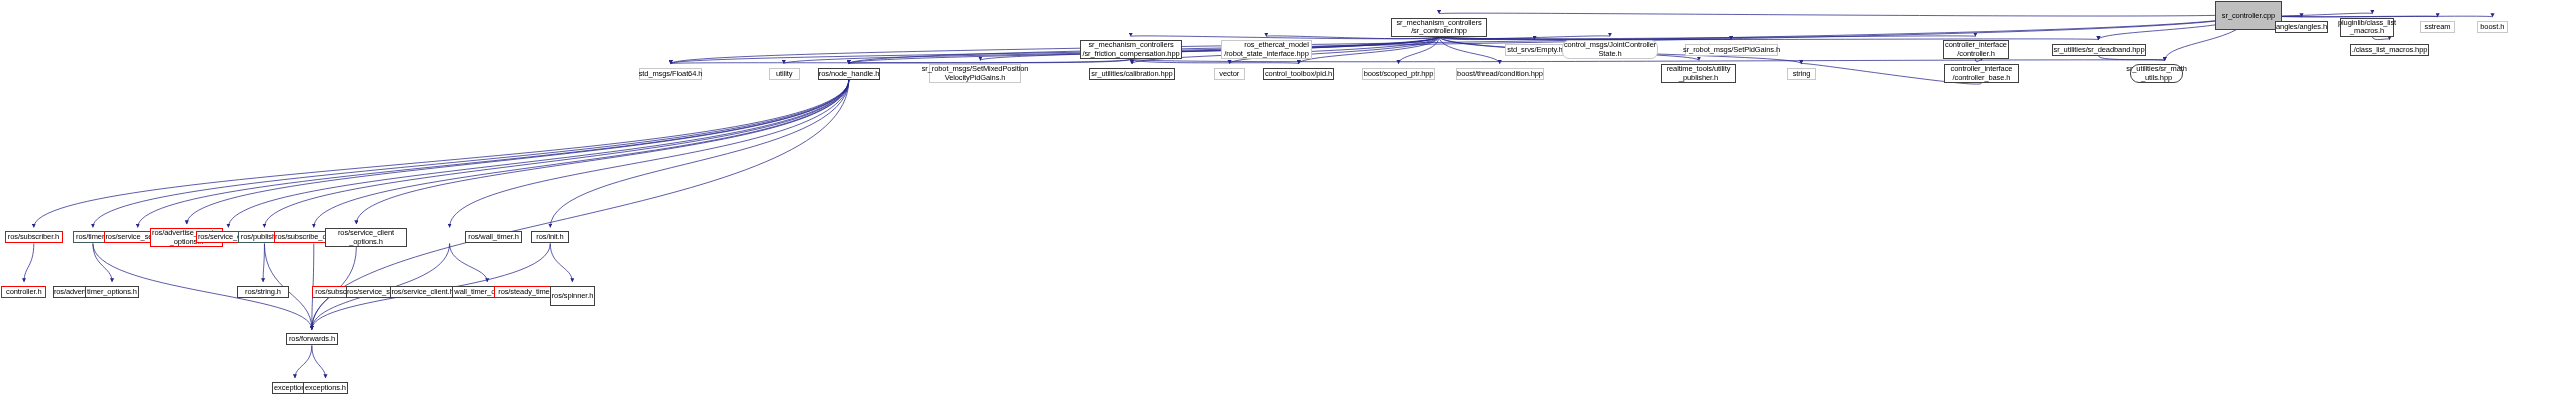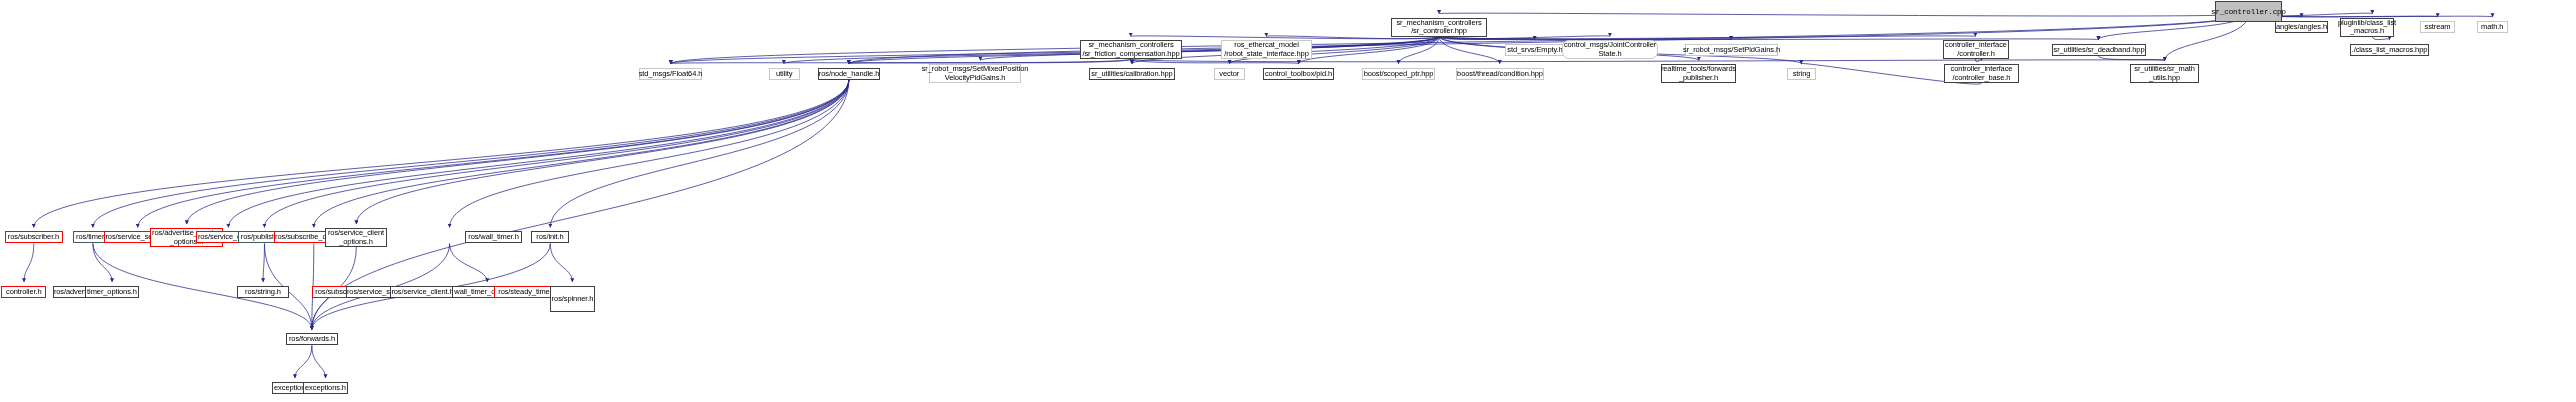--- a/index.html
+++ b/index.html
@@ -113,77 +113,77 @@
         <path d="M 548.5 380 C 548.5 453.15 480 453.15 480 507" marker-end="url(#arrow)"></path>
         <path d="M 692 375 C 692 410.75 750 410.75 750 434" marker-end="url(#arrow)"></path>
         <path d="M 692 375 C 692 450.9 480 450.9 480 507" marker-end="url(#arrow)"></path>
         <path d="M 847 375 C 847 410.75 881 410.75 881 434" marker-end="url(#arrow)"></path>
         <path d="M 847 375 C 847 450.9 480 450.9 480 507" marker-end="url(#arrow)"></path>
         <path d="M 480 532 C 480 562.8 454 562.8 454 582" marker-end="url(#arrow)"></path>
         <path d="M 480 532 C 480 562.8 501 562.8 501 582" marker-end="url(#arrow)"></path>
       </g>
   </svg>
   <div id="node-layer">
-      <div class="node n-root" style="left: 2215px; top: 1.3px; width: 67px; height: 21px; font-family: Liberation Mono, monospace;">sr_controller.cpp</div>
+      <div class="node n-root" style="left: 2215px; top: 1.3px; width: 67px; height: 29px;">sr_controller.cpp</div>
       <div class="node n-dark" style="left: 2275px; top: 21px; width: 53px; height: 12.3px;">angles/angles.h</div>
       <div class="node n-dark" style="left: 2340px; top: 17.5px; width: 54px; height: 19px;">pluginlib/class_list
 _macros.h</div>
       <div class="node n-light" style="left: 2420px; top: 21px; width: 35px; height: 12.3px;">sstream</div>
-      <div class="node n-light" style="left: 2477px; top: 21px; width: 30.5px; height: 12.3px;">math.h</div>
+      <div class="node n-light" style="left: 2477px; top: 21px; width: 30.5px; height: 12.3px;">boost.h</div>
       <div class="node n-dark" style="left: 1391px; top: 17.5px; width: 96px; height: 19px;">sr_mechanism_controllers
 /sr_controller.hpp</div>
       <div class="node n-dark" style="left: 1080px; top: 40px; width: 102px; height: 19px;">sr_mechanism_controllers
 /sr_friction_compensation.hpp</div>
-      <div class="node n-light" style="left: 1221px; top: 40px; width: 91px; height: 19px;">ros_ethercat_model
+      <div class="node n-light" style="left: 1221px; top: 40px; width: 91px; height: 19px; text-align: right;">ros_ethercat_model
 /robot_state_interface.hpp</div>
       <div class="node n-light" style="left: 1505px; top: 44px; width: 60px; height: 12.3px;">std_srvs/Empty.h</div>
       <div class="node n-light" style="left: 1562px; top: 40px; width: 96px; height: 19px; border-radius: 7px;">control_msgs/JointController
 State.h</div>
       <div class="node n-light" style="left: 1685px; top: 44px; width: 93px; height: 12.3px;">sr_robot_msgs/SetPidGains.h</div>
       <div class="node n-dark" style="left: 1943px; top: 40px; width: 66px; height: 19px;">controller_interface
 /controller.h</div>
       <div class="node n-dark" style="left: 2052px; top: 44px; width: 94px; height: 12.3px;">sr_utilities/sr_deadband.hpp</div>
       <div class="node n-dark" style="left: 2350px; top: 44px; width: 79px; height: 12.3px; text-align: center;">./class_list_macros.hpp</div>
       <div class="node n-light" style="left: 639px; top: 68px; width: 63px; height: 12.3px;">std_msgs/Float64.h</div>
       <div class="node n-light" style="left: 769px; top: 68px; width: 30.5px; height: 12.3px;">utility</div>
       <div class="node n-dark" style="left: 818px; top: 68px; width: 62px; height: 12.3px;">ros/node_handle.h</div>
       <div class="node n-light" style="left: 929px; top: 64px; width: 92px; height: 19px;">sr_robot_msgs/SetMixedPosition
 VelocityPidGains.h</div>
       <div class="node n-dark" style="left: 1089px; top: 68px; width: 86px; height: 12.3px;">sr_utilities/calibration.hpp</div>
       <div class="node n-light" style="left: 1214px; top: 68px; width: 30.5px; height: 12.3px;">vector</div>
       <div class="node n-dark" style="left: 1263px; top: 68px; width: 71px; height: 12.3px;">control_toolbox/pid.h</div>
       <div class="node n-light" style="left: 1362px; top: 68px; width: 73px; height: 12.3px;">boost/scoped_ptr.hpp</div>
       <div class="node n-light" style="left: 1456px; top: 68px; width: 88px; height: 12.3px;">boost/thread/condition.hpp</div>
-      <div class="node n-dark" style="left: 1661px; top: 64px; width: 75px; height: 19px;">realtime_tools/forwards
+      <div class="node n-dark" style="left: 1661px; top: 64px; width: 75px; height: 19px;">realtime_tools/utility
 _publisher.h</div>
       <div class="node n-light" style="left: 1787px; top: 68px; width: 29px; height: 12.3px;">string</div>
       <div class="node n-dark" style="left: 1944px; top: 64px; width: 75px; height: 19px;">controller_interface
 /controller_base.h</div>
-      <div class="node n-dark" style="left: 2130px; top: 64px; width: 69px; height: 19px;">sr_utilities/sr_math
+      <div class="node n-dark" style="left: 2130px; top: 64px; width: 53px; height: 19px; border-radius: 9px;">sr_utilities/sr_math
 _utils.hpp</div>
       <div class="node n-red" style="left: 4.5px; top: 231px; width: 58px; height: 12.3px;">ros/subscriber.h</div>
       <div class="node n-teal" style="left: 73px; top: 231px; width: 40px; height: 12.3px;">ros/timer.h</div>
       <div class="node n-red" style="left: 104px; top: 231px; width: 68px; height: 12.3px;">ros/service_server.h</div>
       <div class="node n-red" style="left: 150px; top: 228px; width: 73px; height: 19px;">ros/advertise_service
 _options.h</div>
       <div class="node n-red" style="left: 196px; top: 231px; width: 66px; height: 12.3px;">ros/service_client.h</div>
       <div class="node n-teal" style="left: 238px; top: 231px; width: 53px; height: 12.3px;">ros/publisher.h</div>
       <div class="node n-red" style="left: 274px; top: 231px; width: 79px; height: 12.3px;">ros/subscribe_options.h</div>
-      <div class="node n-dark" style="left: 325px; top: 228px; width: 62px; height: 19px;">ros/service_client
+      <div class="node n-dark" style="left: 325px; top: 228px; width: 82px; height: 19px;">ros/service_client
 _options.h</div>
       <div class="node n-dark" style="left: 421px; top: 231px; width: 57px; height: 12.3px; margin-left: 44px;">ros/wall_timer.h</div>
       <div class="node n-dark" style="left: 531px; top: 231px; width: 38px; height: 12.3px;">ros/init.h</div>
       <div class="node n-red" style="left: 1.3px; top: 286px; width: 45px; height: 12.3px;">controller.h</div>
       <div class="node n-dark" style="left: 53px; top: 286px; width: 77px; height: 12.3px;">ros/advertise_options.h</div>
       <div class="node n-dark" style="left: 85px; top: 286px; width: 54px; height: 12.3px;">timer_options.h</div>
       <div class="node n-dark" style="left: 237px; top: 286px; width: 52px; height: 12.3px;">ros/string.h</div>
       <div class="node n-red" style="left: 312px; top: 286px; width: 58px; height: 12.3px;">ros/subscriber.h</div>
       <div class="node n-dark" style="left: 346px; top: 286px; width: 67px; height: 12.3px;">ros/service_server.h</div>
       <div class="node n-dark" style="left: 390px; top: 286px; width: 65px; height: 12.3px;">ros/service_client.h</div>
       <div class="node n-dark" style="left: 452px; top: 286px; width: 71px; height: 12.3px;">wall_timer_options.h</div>
       <div class="node n-red" style="left: 494px; top: 286px; width: 68px; height: 12.3px;">ros/steady_timer.h</div>
-      <div class="node n-dark" style="left: 550px; top: 286px; width: 45px; height: 26px;">ros/spinner.h</div>
+      <div class="node n-dark" style="left: 550px; top: 286px; width: 45px; height: 20px;">ros/spinner.h</div>
       <div class="node n-dark" style="left: 286px; top: 333px; width: 52px; height: 12.3px;">ros/forwards.h</div>
       <div class="node n-dark" style="left: 272px; top: 382px; width: 45px; height: 12.3px;">exceptions.h</div>
       <div class="node n-dark" style="left: 303px; top: 382px; width: 45px; height: 12.3px;">exceptions.h</div>
     </div>
 </div>
 
 
 </body></html>

